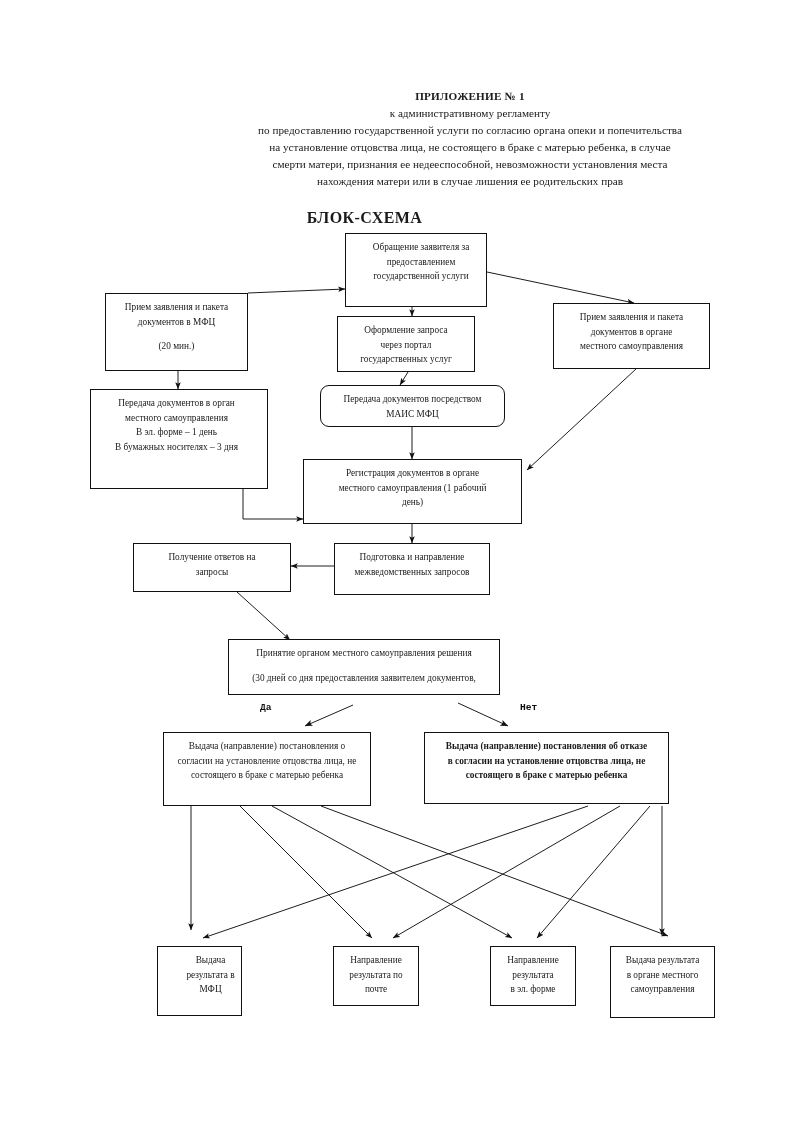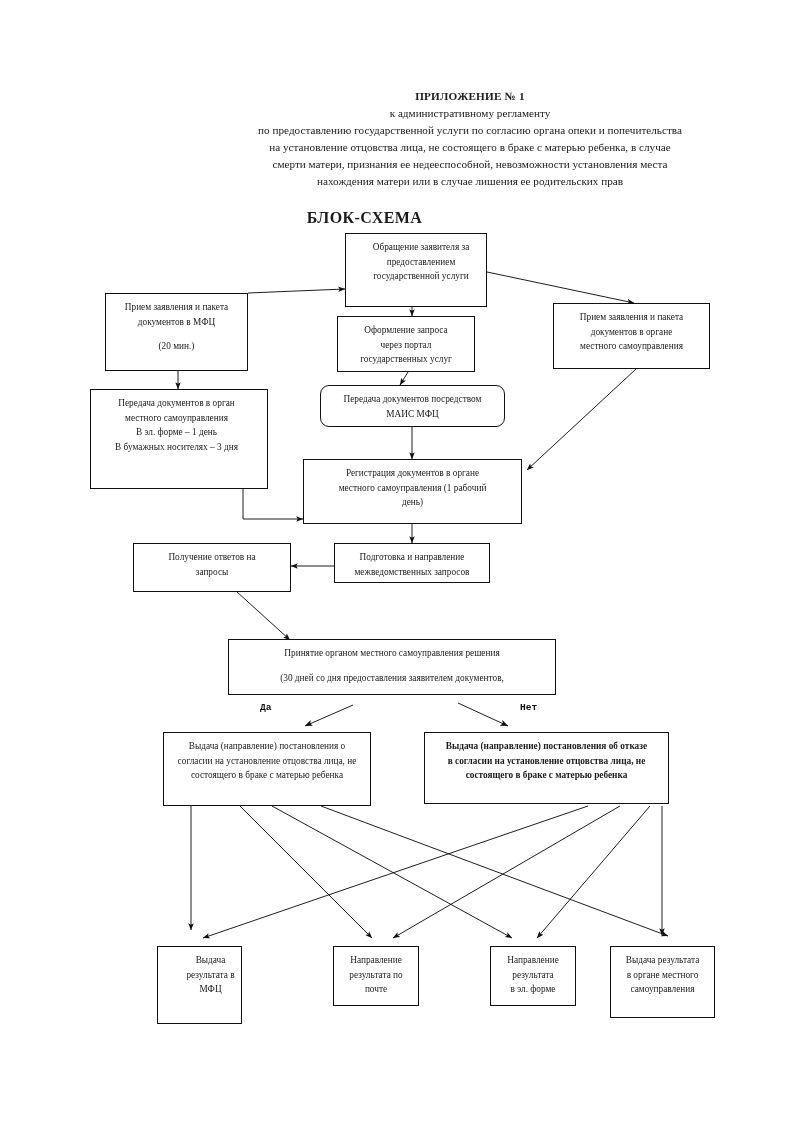--- a/index.html
+++ b/index.html
@@ -188,47 +188,47 @@
     <p>Регистрация документов в органе</p>
     <p>местного самоуправления (1 рабочий</p>
     <p>день)</p>
   </div>
 
   <div class="node" style="left:133px; top:543px; width:158px; height:49px;text-align:center;">
     <p>Получение ответов на</p>
     <p>запросы</p>
   </div>
 
-  <div class="node" style="left:334px; top:543px; width:156px; height:40px;">
+  <div class="node" style="left:334px; top:543px; width:156px; height:52px;">
     <p>Подготовка и направление</p>
     <p>межведомственных запросов</p>
   </div>
 
-  <div class="node" style="left:228px; top:639px; width:328px; height:56px;">
+  <div class="node" style="left:228px; top:639px; width:272px; height:56px;">
     <p>Принятие органом местного самоуправления решения</p>
     <span class="pad-top"></span>
     <p>(30 дней со дня предоставления заявителем документов,</p>
   </div>
 
   <div class="branch-label" style="left:260px; top:702px;">Да</div>
   <div class="branch-label" style="left:520px; top:702px;">Нет</div>
 
   <div class="node" style="left:163px; top:732px; width:208px; height:74px;">
     <p>Выдача (направление) постановления о</p>
     <p>согласии на установление отцовства лица, не</p>
     <p>состоящего в браке с матерью ребенка</p>
   </div>
 
   <div class="node" style="left:424px; top:732px; width:245px; height:72px;font-weight:bold;">
     <p>Выдача (направление) постановления об отказе</p>
     <p>в согласии на установление отцовства лица, не</p>
     <p>состоящего в браке с матерью ребенка</p>
   </div>
 
-  <div class="node" style="left:157px; top:946px; width:85px; height:78px;padding-left:28px;">
+  <div class="node" style="left:157px; top:946px; width:85px; height:70px;padding-left:28px;">
     <p>Выдача</p>
     <p>результата в</p>
     <p>МФЦ</p>
   </div>
 
   <div class="node" style="left:333px; top:946px; width:86px; height:60px;">
     <p>Направление</p>
     <p>результата по</p>
     <p>почте</p>
   </div>

